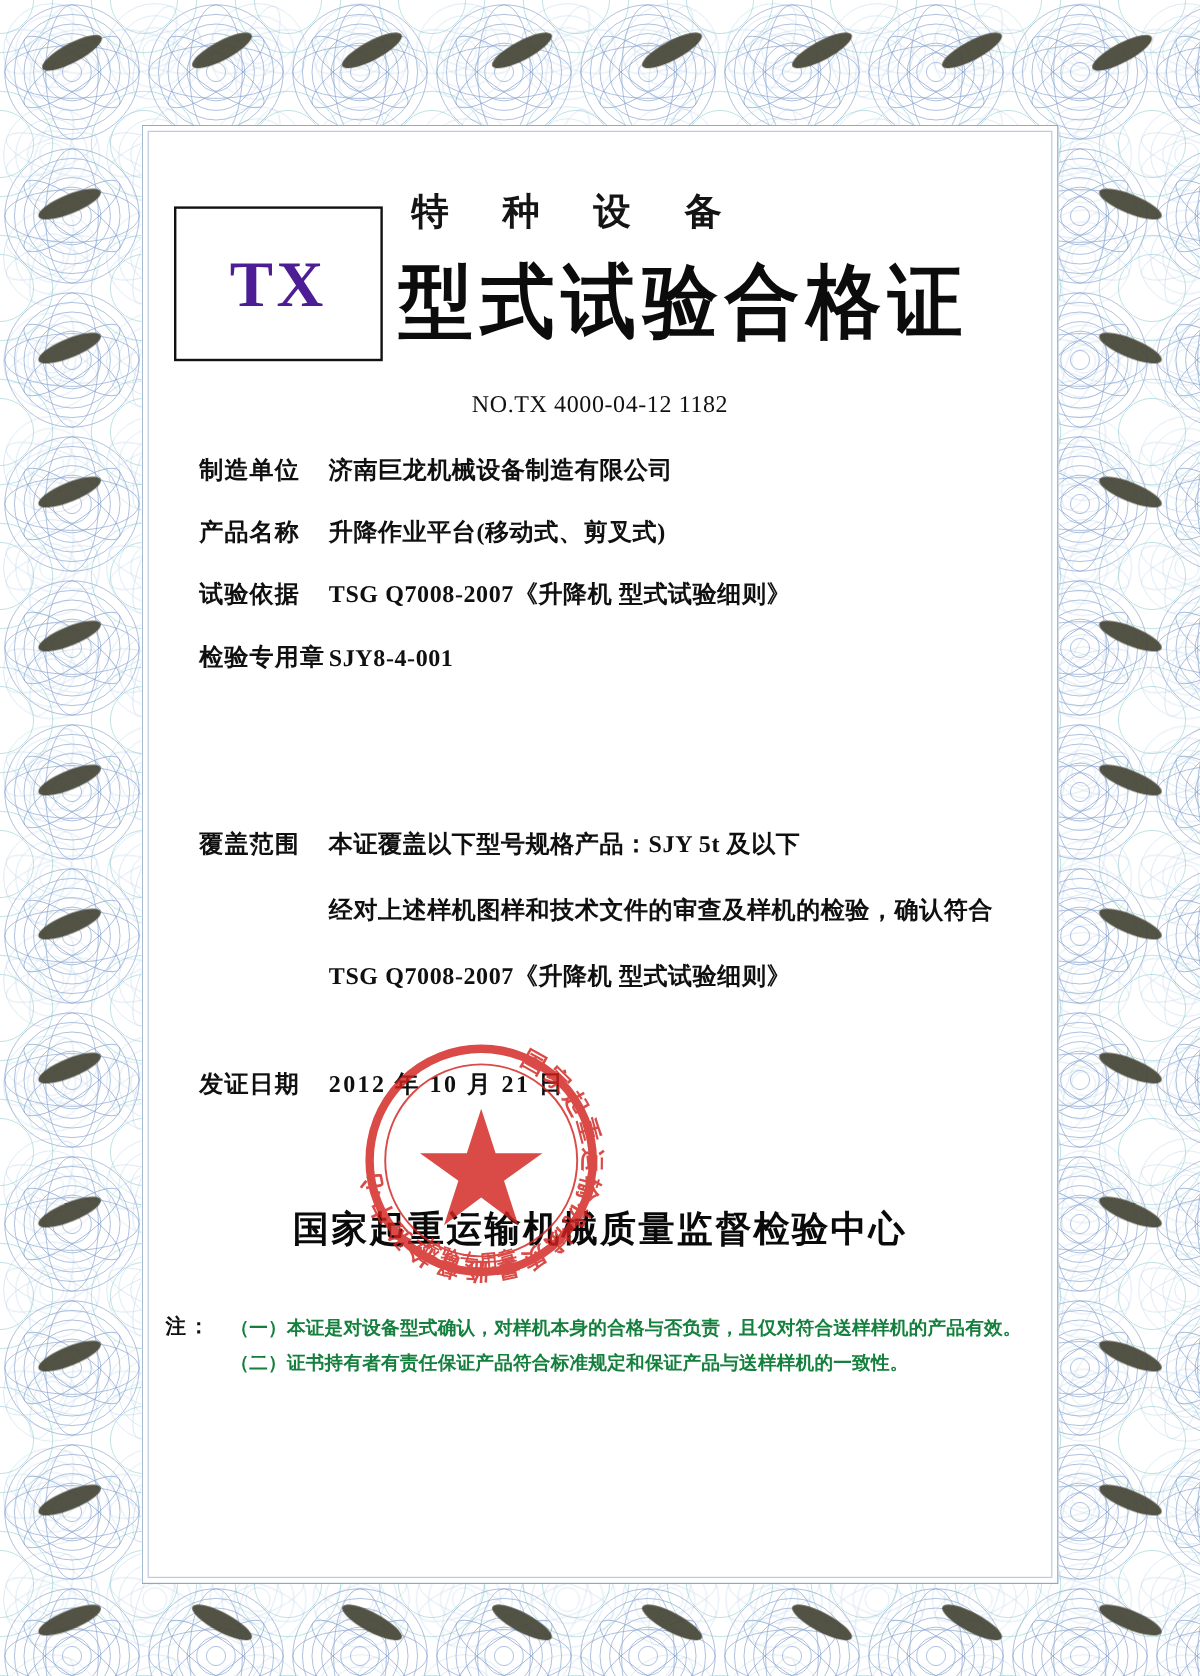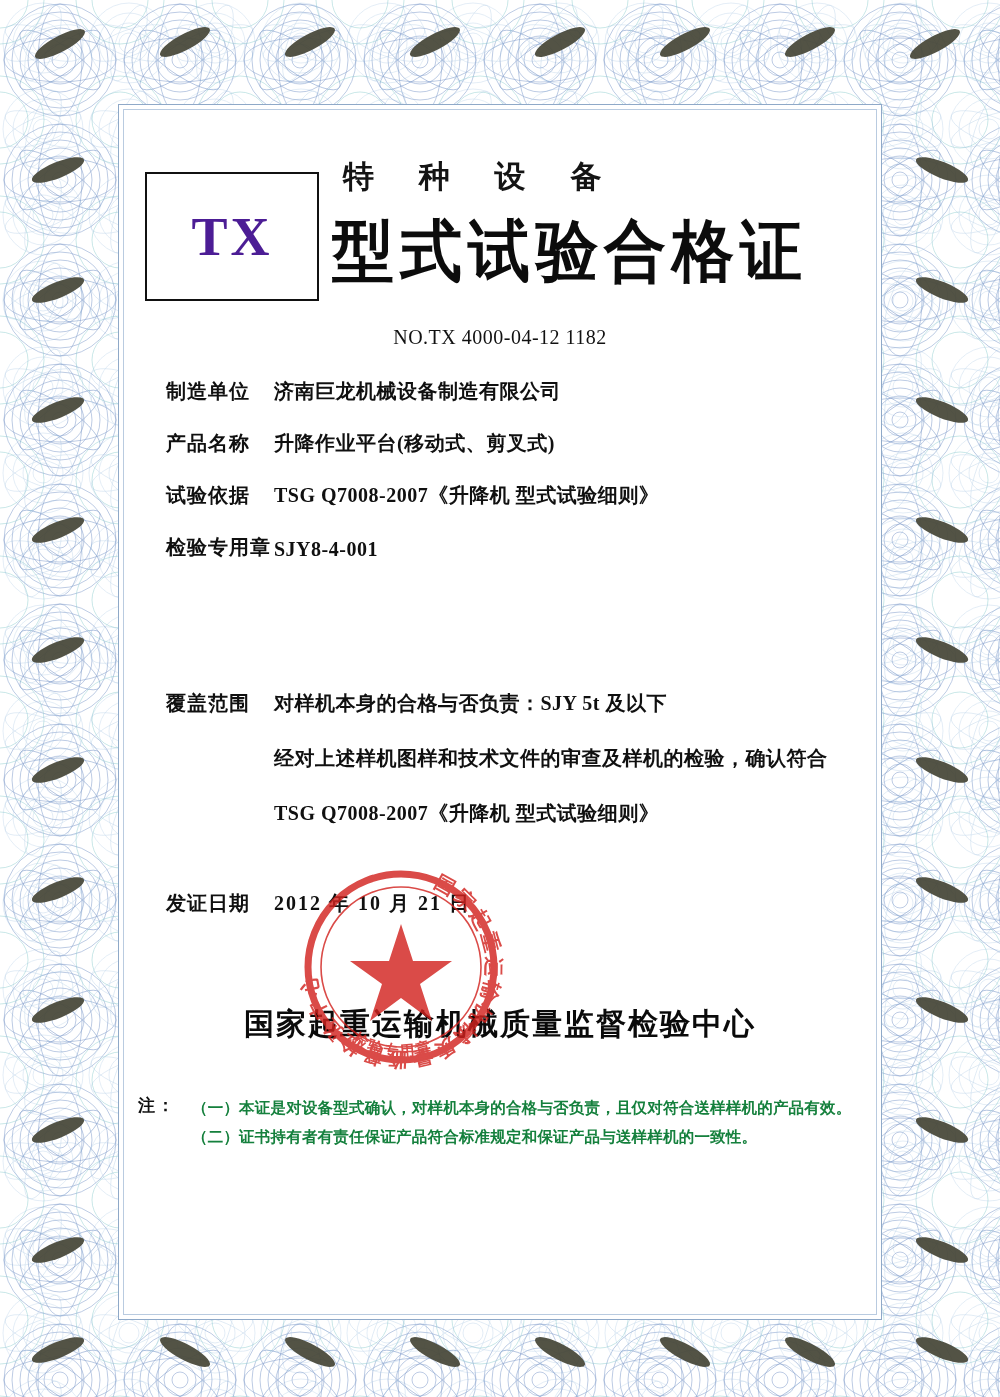--- a/index.html
+++ b/index.html
@@ -368,21 +368,21 @@
       </div>
       <div class="field-row">
         <div class="field-label">检验专用章</div>
         <div class="field-value">SJY8-4-001</div>
       </div>
     </div>
 
     <div class="coverage">
       <div class="field-row">
         <div class="field-label">覆盖范围</div>
-        <div class="field-value">对样机本身的合格与否负责：SJY 5t    及以下</div>
+        <div class="field-value">本证覆盖以下型号规格产品：SJY 5t    及以下</div>
       </div>
       <div class="coverage-line2">经对上述样机图样和技术文件的审查及样机的检验，确认符合</div>
       <div class="coverage-line3">TSG  Q7008-2007《升降机 型式试验细则》</div>
     </div>
 
     <div class="issue-row">
       <div class="field-label">发证日期</div>
       <div class="date-text">2012 年 10 月 21 日</div>
     </div>
 

